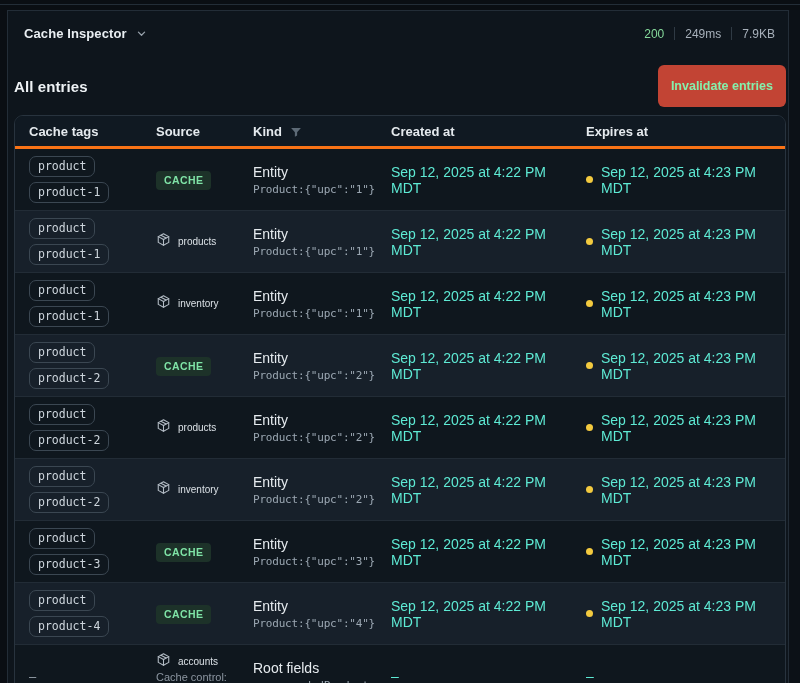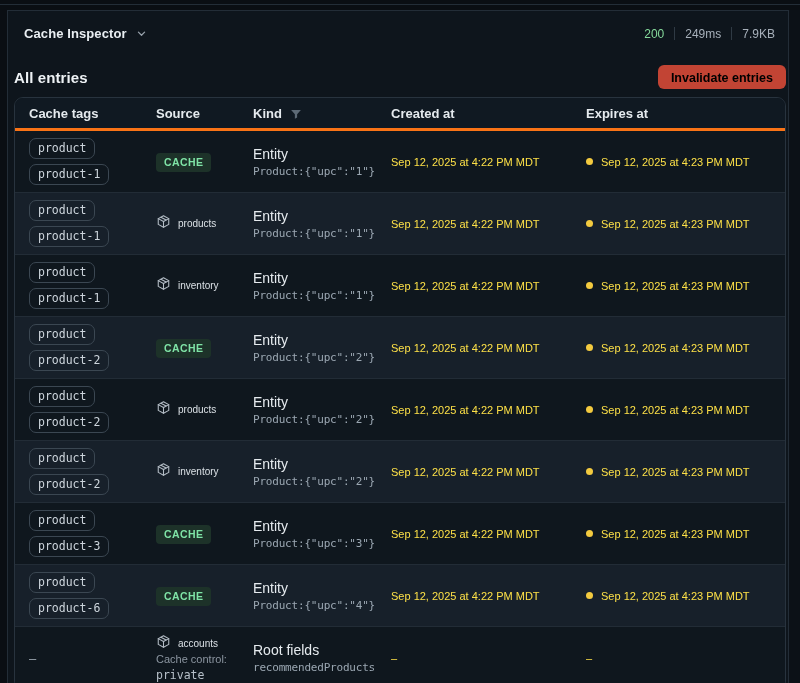--- a/index.html
+++ b/index.html
@@ -27,22 +27,22 @@
   .chevron { color:#97a1ab; display:flex; }
 
   .status-group { display:flex; gap:10px; font-size:12px; }
   .status-code { color:#85d99b; }
   .status-dim { color:#a7b0ba; }
   .pipe { width:1px; height:13px; background:#2f3a44; }
 
   .bar2 { margin:24px 2px 0 6px; display:flex; align-items:center; justify-content:space-between; }
   .heading { font-size:15px; font-weight:700; color:#eef2f5; letter-spacing:.1px; }
   .danger-btn {
-    background:#c24434; color:#000000; font-size:12.5px; font-weight:600;
-    border:none; border-radius:6px; padding:0 13px; height:24px; line-height:26px;
+    background:#c24434; color:#86efac; font-size:12.5px; font-weight:600;
+    border:none; border-radius:6px; padding:0 13px; height:42px; line-height:26px;
     font-family:"Liberation Sans", sans-serif; cursor:pointer;
   }
 
   
   .table {
     margin:8px 2px 0 6px; width:772px;
     border:1px solid #28333e; border-radius:9px; overflow:hidden;
     background:#0f171e;
   }
   .grid-row {
@@ -76,21 +76,21 @@
   }
   .service-top { display:flex; align-items:center; gap:7px; }
   .cube { color:#b4bdc6; flex:none; }
   .service-name { font-size:10px; color:#dae0e5; }
   .cc-label { font-size:11px; color:#8c96a1; }
   .cc-value { margin-top:3px; font-family:"DejaVu Sans Mono", monospace; font-size:11.5px; color:#b7c0c9; }
 
   .kind-title { font-size:14px; color:#e6ebef; }
   .kind-detail { margin-top:3px; font-family:"DejaVu Sans Mono", monospace; font-size:11px; color:#9ba7b2; letter-spacing:-0.2px; }
 
-  .created-cell, .expires-text { font-size:11px; color:#fde047; }
+  .created-cell, .expires-text { font-size:14px; color:#5eead4; }
   .expires-cell { display:flex; align-items:center; gap:8px; }
   .dot { width:7px; height:7px; border-radius:50%; background:#f3ca3f; flex:none; }
 </style>
 </head>
 <body>
 
 <div class="chrome-top-line"></div>
 <div class="right-gutter"></div>
 
 <div class="panel">
@@ -323,21 +323,21 @@
     </div>
     <div class="cell created-cell">Sep 12, 2025 at 4:22 PM MDT</div>
     <div class="cell expires-cell">
       <span class="dot"></span>
       <span class="expires-text">Sep 12, 2025 at 4:23 PM MDT</span>
     </div>
   </div>
         <div class="grid-row row">
     <div class="cell tags-cell">
             <span class="chip">product</span>
-            <span class="chip">product-6</span>
+            <span class="chip">product-4</span>
           </div>
     <div class="cell source-cell">
       <span class="cache-badge">CACHE</span>
       
     </div>
     <div class="cell kind-cell">
       <div class="kind-title">Entity</div>
       <div class="kind-detail">Product:{"upc":"4"}</div>
     </div>
     <div class="cell created-cell">Sep 12, 2025 at 4:22 PM MDT</div>

